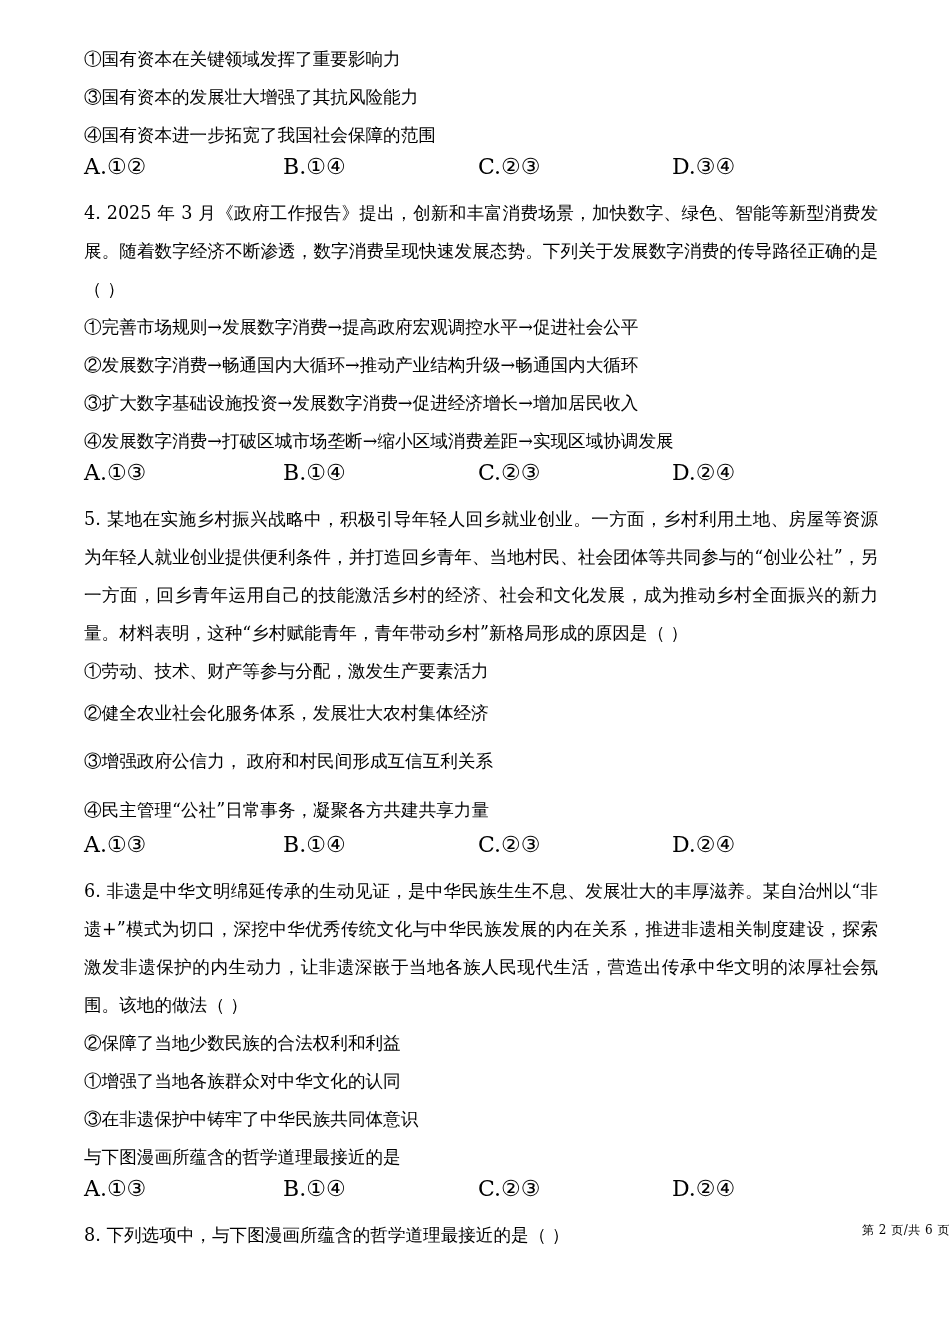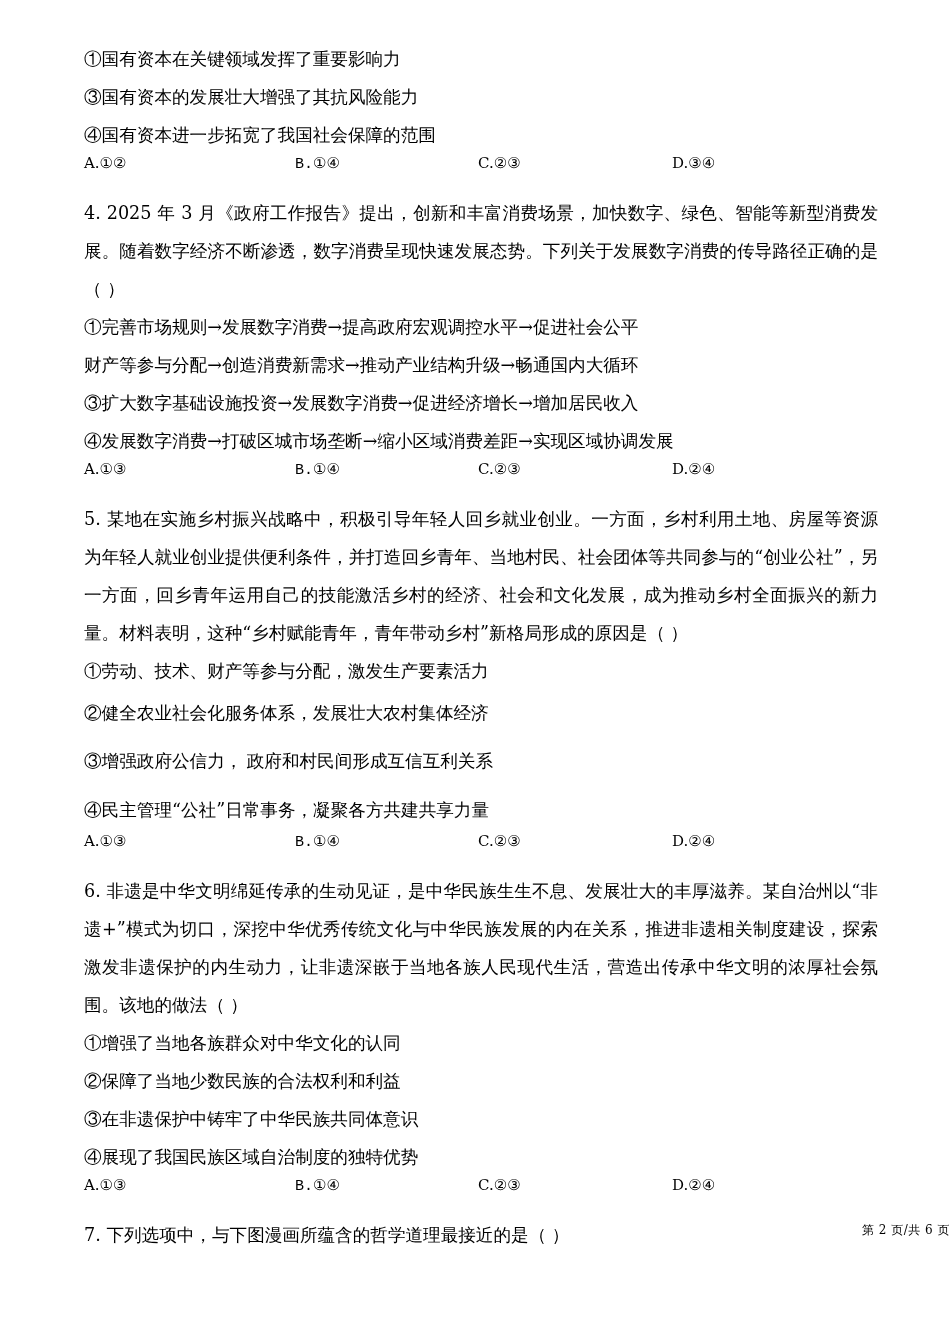--- a/index.html
+++ b/index.html
@@ -45,30 +45,30 @@
     text-justify: inter-ideograph;
     text-align-last: left;
     margin: 0;
     padding: 0;
     white-space: normal;
   }
   
   .choices {
     position: relative;
     height: 40px;
-    font-size: 15px;
+    font-size: 22px;
     display: block;
   }
   .choices span {
     position: absolute;
     top: 0;
     white-space: pre;
   }
   .ch-a { left: 0px; }
-  .ch-b { left: 211px; font-family: Liberation Mono, monospace; }
+  .ch-b { left: 199px; }
   .ch-c { left: 394px; }
   .ch-d { left: 588px; }
   
   .footer {
     position: absolute;
     left: 0;
     right: 0;
     top: 1222px;
     text-align: right;
     font-size: 12px;
@@ -96,21 +96,21 @@
 
     <div class="choices">
       <span class="ch-a">A.①②</span>
       <span class="ch-b">B.①④</span>
       <span class="ch-c">C.②③</span>
       <span class="ch-d">D.③④</span>
     </div>
 
     <div class="stem">4. 2025 年 3 月《政府工作报告》提出，创新和丰富消费场景，加快数字、绿色、智能等新型消费发展。随着数字经济不断渗透，数字消费呈现快速发展态势。下列关于发展数字消费的传导路径正确的是（    ）</div>
     <div class="item">①完善市场规则→发展数字消费→提高政府宏观调控水平→促进社会公平</div>
-    <div class="item">财产等参与分配→创造消费新需求→推动产业结构升级→畅通国内大循环</div>
+    <div class="item">②发展数字消费→畅通国内大循环→推动产业结构升级→畅通国内大循环</div>
     <div class="item">③扩大数字基础设施投资→发展数字消费→促进经济增长→增加居民收入</div>
     <div class="item">④发展数字消费→打破区城市场垄断→缩小区域消费差距→实现区域协调发展</div>
 
     <div class="choices">
       <span class="ch-a">A.①③</span>
       <span class="ch-b">B.①④</span>
       <span class="ch-c">C.②③</span>
       <span class="ch-d">D.②④</span>
     </div>
 
@@ -121,32 +121,32 @@
     <div class="item tall">④民主管理“公社”日常事务，凝聚各方共建共享力量</div>
 
     <div class="choices">
       <span class="ch-a">A.①③</span>
       <span class="ch-b">B.①④</span>
       <span class="ch-c">C.②③</span>
       <span class="ch-d">D.②④</span>
     </div>
 
     <div class="stem">6. 非遗是中华文明绵延传承的生动见证，是中华民族生生不息、发展壮大的丰厚滋养。某自治州以“非遗+”模式为切口，深挖中华优秀传统文化与中华民族发展的内在关系，推进非遗相关制度建设，探索激发非遗保护的内生动力，让非遗深嵌于当地各族人民现代生活，营造出传承中华文明的浓厚社会氛围。该地的做法（    ）</div>
+    <div class="item">②保障了当地少数民族的合法权利和利益</div>
     <div class="item">①增强了当地各族群众对中华文化的认同</div>
-    <div class="item">②保障了当地少数民族的合法权利和利益</div>
     <div class="item">③在非遗保护中铸牢了中华民族共同体意识</div>
-    <div class="item">④展现了我国民族区域自治制度的独特优势</div>
+    <div class="item">与下图漫画所蕴含的哲学道理最接近的是</div>
 
     <div class="choices">
       <span class="ch-a">A.①③</span>
       <span class="ch-b">B.①④</span>
       <span class="ch-c">C.②③</span>
       <span class="ch-d">D.②④</span>
     </div>
 
-    <div class="stem">7. 下列选项中，与下图漫画所蕴含的哲学道理最接近的是（    ）</div>
+    <div class="stem">8. 下列选项中，与下图漫画所蕴含的哲学道理最接近的是（    ）</div>
 
   </div>
 
   <div class="speck"></div>
 
   <div class="footer">第 2 页/共 6 页</div>
 </div>
 
 </body></html>

